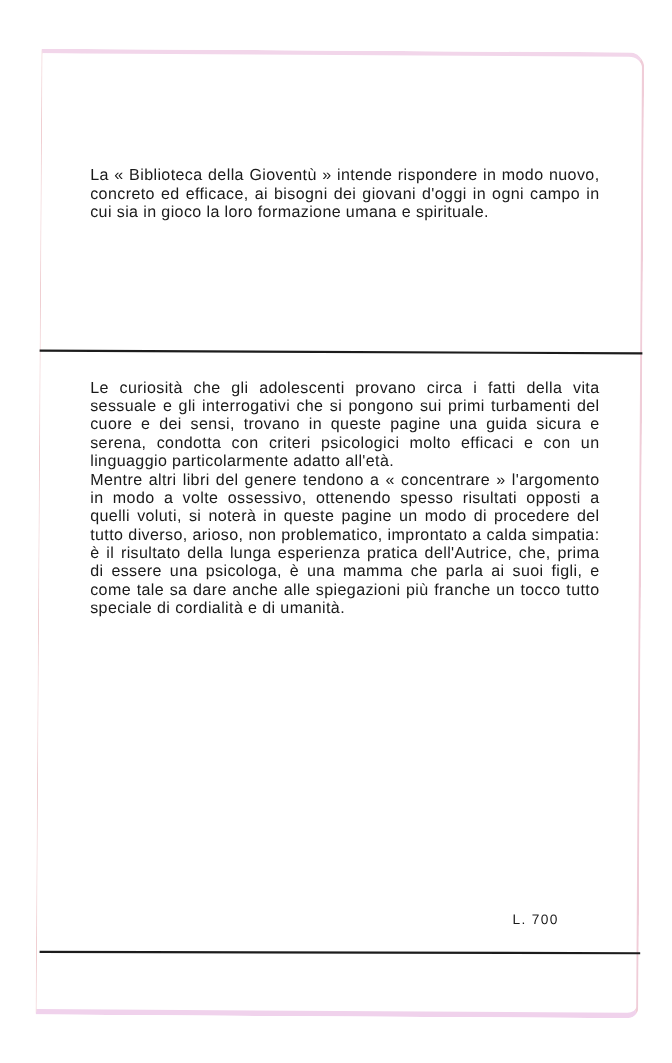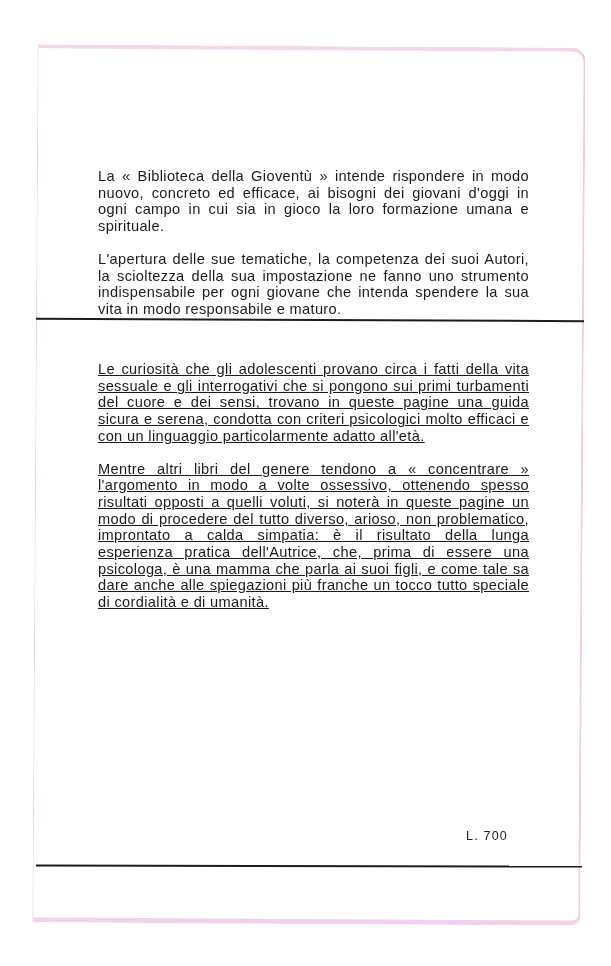--- a/index.html
+++ b/index.html
@@ -13,40 +13,39 @@
     border-right:2px solid #f0cdd8;
     border-top-right-radius:14px;
     border-bottom-right-radius:10px;
     box-sizing:border-box;
     transform:rotate(0.35deg);
   }
   .text-block {
     position:absolute; color:#1a1a1a; font-size:14.6px; line-height:16.7px;
     text-align:justify; letter-spacing:0.35px;
   }
-  .text-block p { margin:16px; text-indent:0; }
+  .text-block p { margin:0; text-indent:0; }
   .block-top { left:82px; top:152px; width:463px; }
-  .block-bottom { left:82px; top:345px; width:463px;text-decoration:underline; }
+  .block-bottom { left:82px; top:345px; width:463px; }
   .divider {
     position:absolute; height:1.5px; background:#1c1c1c;
   }
   .divider-top { left:36px; top:319px; width:548px; transform:rotate(0.25deg); }
   .divider-bottom { left:36px; top:865px; width:546px; transform:rotate(0.12deg); }
   .price {
     position:absolute; left:466px; top:829px; font-size:12.5px; letter-spacing:1.2px; color:#1a1a1a;
   }
 </style>
 </head>
 <body>
 
 <div class="cover"></div>
 
 <div class="text-block block-top">
   <p>La « Biblioteca della Gioventù » intende rispondere in modo nuovo, concreto ed efficace, ai bisogni dei giovani d'oggi in ogni campo in cui sia in gioco la loro formazione umana e spirituale.</p>
-  <p>L'apertura delle sue tematiche, la competenza dei suoi Autori, la scioltezza della sua impostazione ne fanno uno strumento indispensabile per ogni giovane che intenda spendere la sua vita in modo responsabile e maturo.</p>
 </div>
 
 <div class="divider divider-top"></div>
 
 <div class="text-block block-bottom">
   <p>Le curiosità che gli adolescenti provano circa i fatti della vita sessuale e gli interrogativi che si pongono sui primi turbamenti del cuore e dei sensi, trovano in queste pagine una guida sicura e serena, condotta con criteri psicologici molto efficaci e con un linguaggio particolarmente adatto all'età.</p>
   <p>Mentre altri libri del genere tendono a « concentrare » l'argomento in modo a volte ossessivo, ottenendo spesso risultati opposti a quelli voluti, si noterà in queste pagine un modo di procedere del tutto diverso, arioso, non problematico, improntato a calda simpatia: è il risultato della lunga esperienza pratica dell'Autrice, che, prima di essere una psicologa, è una mamma che parla ai suoi figli, e come tale sa dare anche alle spiegazioni più franche un tocco tutto speciale di cordialità e di umanità.</p>
 </div>
 
 <div class="price">L. 700</div>

